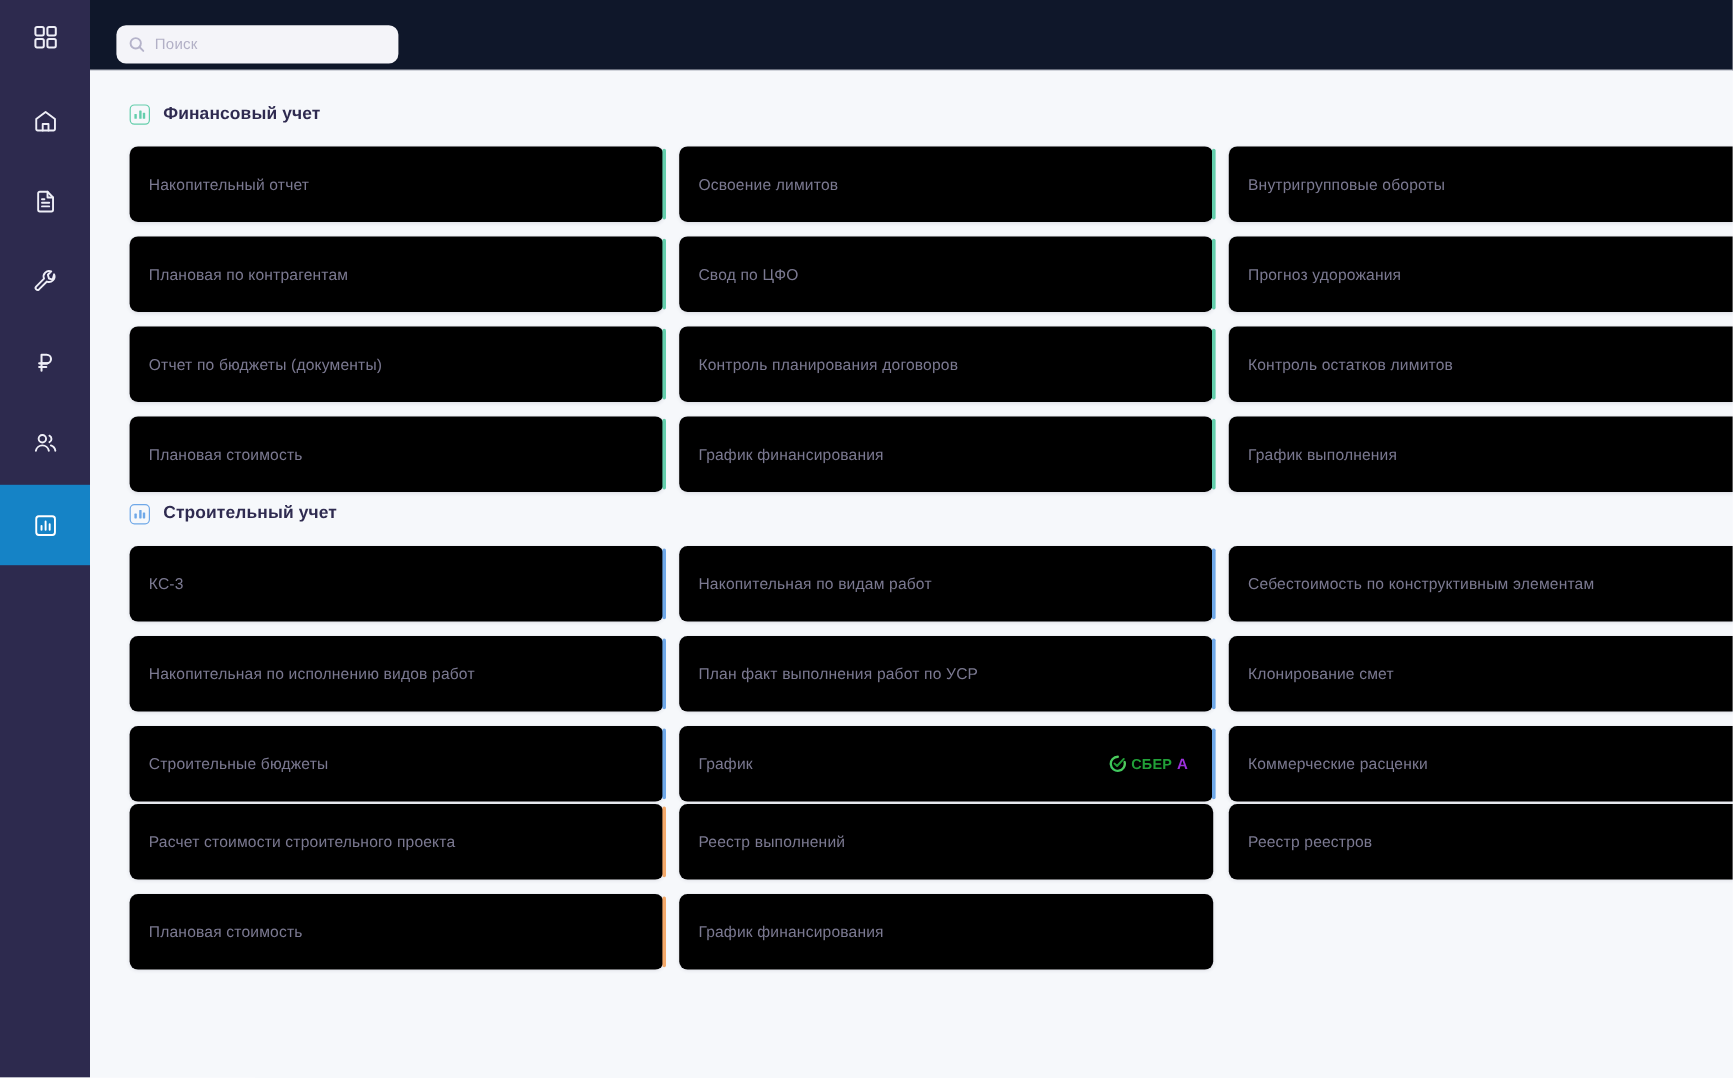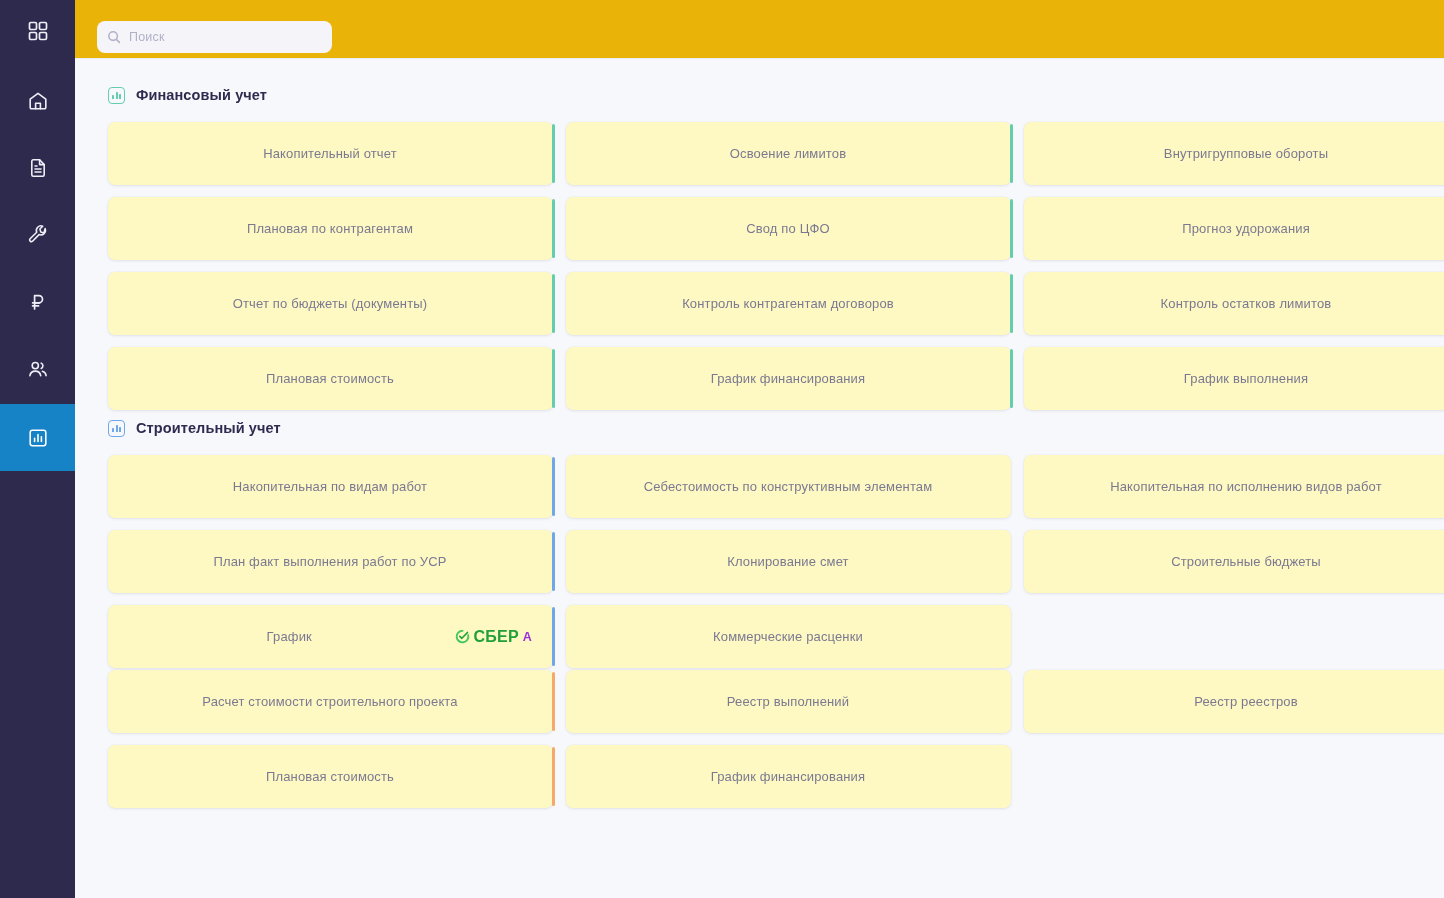--- a/index.html
+++ b/index.html
@@ -60,21 +60,21 @@
     height: 898px;
     display: flex;
     flex-direction: column;
     background: #ffffff;
     min-width: 0;
   }
 
   .topbar {
     height: 59px;
     min-height: 59px;
-    background: #eab308;
+    background: #0f172a;
     display: flex;
     align-items: center;
     padding: 16px 0 0 22px;
     border-bottom: 1px solid #e9ecf2;
   }
 
   .search-box {
     width: 235px;
     height: 32px;
     background: #f4f4f9;
@@ -101,21 +101,20 @@
     width: 100%;
     letter-spacing: .2px;
   }
   .search-input::placeholder { color: #b2b0c6; }
 
   .content {
     flex: 1;
     overflow: hidden;
     background: #f6f8fb;
     padding: 18px 0 0 0;
-    text-align: center;
   }
 
   .scroller {
     height: 100%;
     overflow: hidden;
     padding-left: 33px;
   }
 
   
   .section { margin-bottom: 2px; }
@@ -154,21 +153,21 @@
   
   .grid {
     display: grid;
     grid-template-columns: 445px 445px 445px;
     column-gap: 13px;
     row-gap: 12px;
   }
 
   .card {
     height: 63px;
-    background: #fef9c3;
+    background: #000000;
     border-radius: 7px;
     box-shadow: 0 1px 3px rgba(40,45,75,.09), 0 0 0 .5px rgba(40,45,75,.03);
     display: flex;
     align-items: center;
     padding: 0 17px 0 16px;
     position: relative;
     cursor: pointer;
     overflow: visible;
   }
 
@@ -198,21 +197,21 @@
     align-items: center;
     gap: 4px;
     margin-right: 4px;
     flex: 0 0 auto;
   }
   .sber-mark {
     width: 15px; height: 15px;
     flex: 0 0 15px;
   }
   .sber-word {
-    font-size: 16px;
+    font-size: 12px;
     font-weight: bold;
     color: #21a038;
     letter-spacing: .2px;
     font-family: "Liberation Sans", sans-serif;
   }
   .sber-a {
     font-size: 12.5px;
     font-weight: bold;
     color: #9b30d9;
     letter-spacing: .2px;
@@ -348,21 +347,21 @@
                 <span class="accent" style="background: rgb(100, 206, 172);"></span>
               </div>
               <div class="card">
                 <span class="card-label">Прогноз удорожания</span>
               </div>
               <div class="card">
                 <span class="card-label">Отчет по бюджеты (документы)</span>
                 <span class="accent" style="background: rgb(100, 206, 172);"></span>
               </div>
               <div class="card">
-                <span class="card-label">Контроль контрагентам договоров</span>
+                <span class="card-label">Контроль планирования договоров</span>
                 <span class="accent" style="background: rgb(100, 206, 172);"></span>
               </div>
               <div class="card">
                 <span class="card-label">Контроль остатков лимитов</span>
               </div>
               <div class="card">
                 <span class="card-label">Плановая стоимость</span>
                 <span class="accent" style="background: rgb(100, 206, 172);"></span>
               </div>
               <div class="card">
@@ -377,20 +376,24 @@
           <section class="section">
             <div class="section-head">
               <span class="sec-icon" style="color: rgb(111, 168, 232);">
                 <i></i>
                 <i></i>
                 <i></i>
               </span>
               <span class="section-title">Строительный учет</span>
             </div>
             <div class="grid">
+              <div class="card">
+                <span class="card-label">КС-3</span>
+                <span class="accent" style="background: rgb(111, 168, 232);"></span>
+              </div>
               <div class="card">
                 <span class="card-label">Накопительная по видам работ</span>
                 <span class="accent" style="background: rgb(111, 168, 232);"></span>
               </div>
               <div class="card">
                 <span class="card-label">Себестоимость по конструктивным элементам</span>
               </div>
               <div class="card">
                 <span class="card-label">Накопительная по исполнению видов работ</span>
                 <span class="accent" style="background: rgb(111, 168, 232);"></span>

